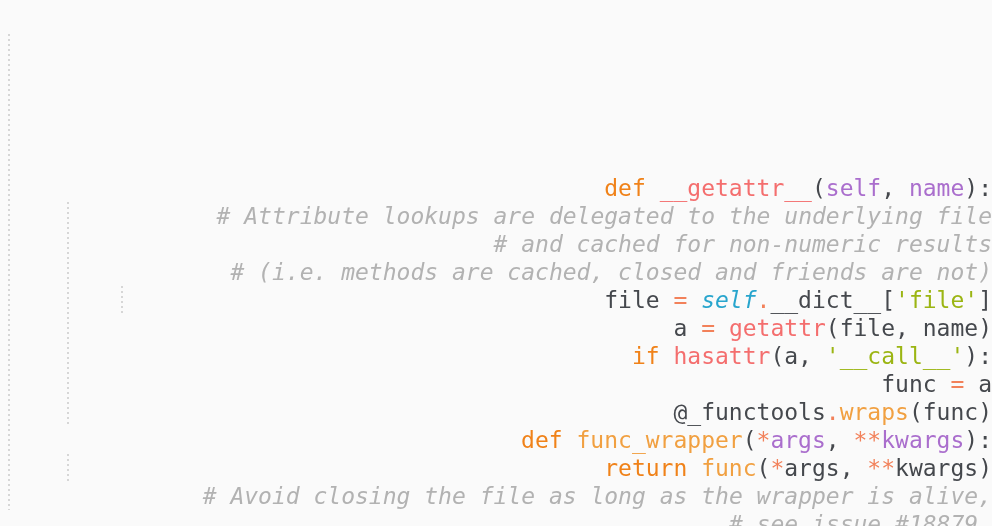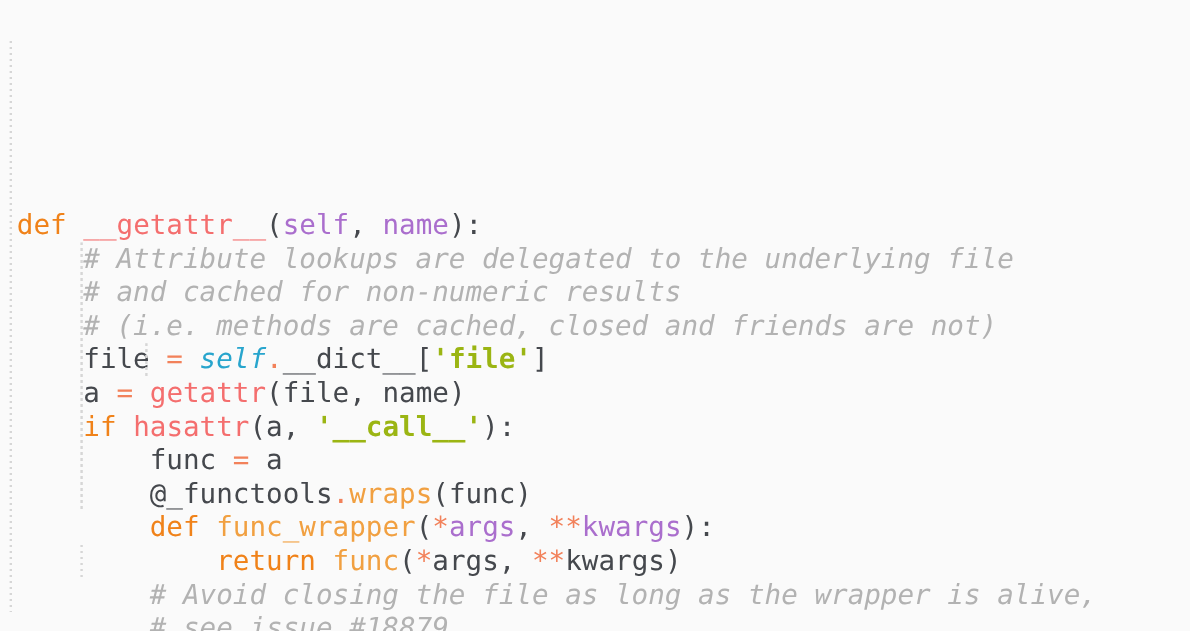--- a/index.html
+++ b/index.html
@@ -12,29 +12,30 @@
   body { background: var(--bg); overflow: hidden; }
   .editor {
     position: relative;
     width: 992px; height: 526px;
     font-family: "DejaVu Sans Mono", monospace;
     font-size: 23px;
     line-height: 28px;
     color: var(--text);
     padding: 6px 0 16px 14px;
     white-space: pre;
+    text-align: right;
   }
   .line { height: 28px; white-space: pre; }
   .kw { color: var(--keyword); }
   .fn { color: var(--function); }
   .bi { color: var(--builtin); }
   .op { color: var(--operator); }
   .sl { color: var(--selfc); font-style: italic; }
   .pr { color: var(--param); }
-  .st { color: var(--string); font-weight: bold; }
+  .st { color: var(--string); }
   .cm { color: var(--comment); font-style: italic; margin-top: 12px; }
   .tx { color: var(--text); }
   .indent-guide {
     position: absolute;
     width: 2px;
     background-image: repeating-linear-gradient(to bottom, var(--guide) 0 2px, transparent 2px 5px);
   }
 </style>
 </head>
 <body>

